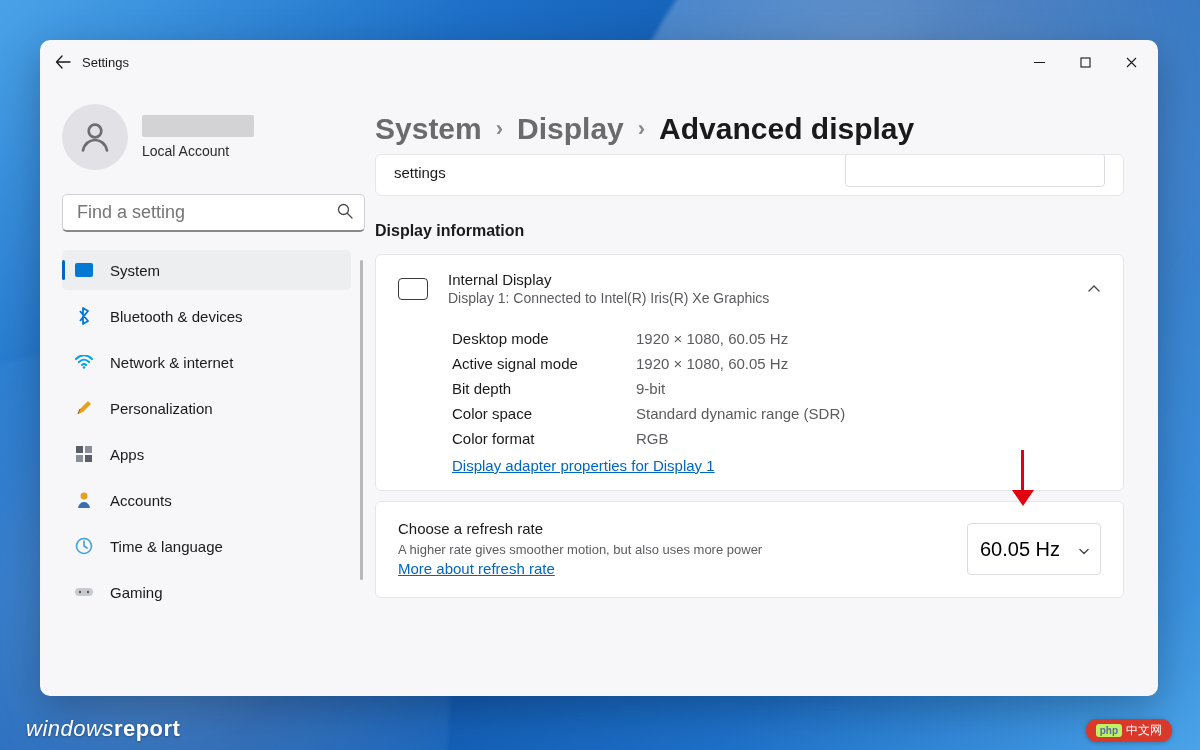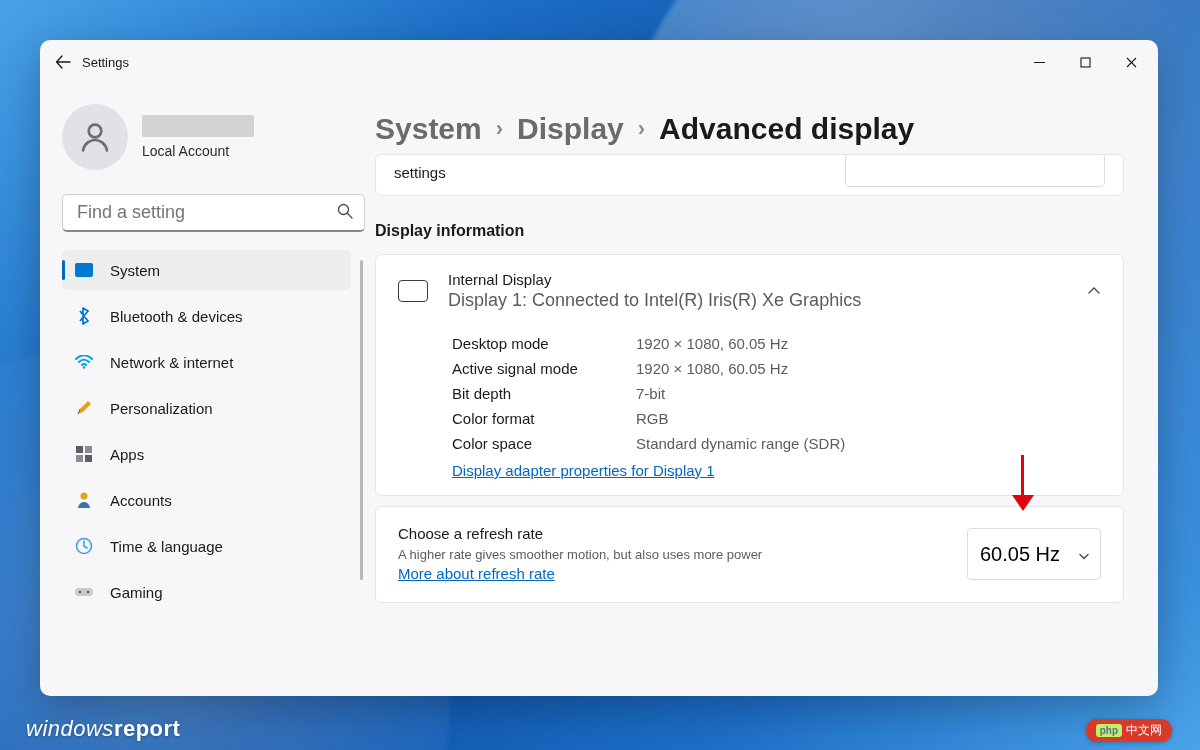--- a/index.html
+++ b/index.html
@@ -72,21 +72,21 @@
   .stub-pill{border:1px solid #dcdce0; border-radius:4px; width:260px; height:34px; margin-bottom:-6px;}
 
   .section-title { font-size:16px; font-weight:600; color:#1a1a1a; margin-bottom:14px; }
 
   .card {
     background:#fff; border:1px solid #e6e6ea; border-radius:6px; margin-bottom:10px;
   }
   .card-header { display:flex; align-items:center; padding:16px 22px; gap:20px; cursor:pointer;}
   .card-header .disp-ico { width:30px; height:22px; border:1.6px solid #3a3a3a; border-radius:4px; position:relative;}
   .card-header .hd-txt .t1{font-size:15px; color:#1a1a1a;}
-  .card-header .hd-txt .t2{font-size:18px; color:#5c5c60; margin-top:2px;}
+  .card-header .hd-txt .t2{font-size:14px; color:#5c5c60; margin-top:2px;}
   .card-header .chev { margin-left:auto; }
 
   .infogrid { padding: 4px 22px 14px 76px; }
   .infogrid .row { display:flex; padding:4px 0; font-size:15px;}
   .infogrid .row .k { width:184px; color:#1a1a1a;}
   .infogrid .row .v { color:#5c5c60;}
   .link-blue { color:#0067c0; cursor:pointer; font-size:15px; padding:6px 0 2px 0; display:inline-block;text-decoration:underline;}
 
   .card.refresh .inner { display:flex; align-items:center; padding:18px 22px; gap:8px;}
   .card.refresh .txt .t1{font-size:15px; color:#1a1a1a; margin-bottom:4px;}
@@ -283,29 +283,29 @@
             <div class="row">
                 <span class="k">Desktop mode</span>
                 <span class="v">1920 × 1080, 60.05 Hz</span>
               </div>
             <div class="row">
                 <span class="k">Active signal mode</span>
                 <span class="v">1920 × 1080, 60.05 Hz</span>
               </div>
             <div class="row">
                 <span class="k">Bit depth</span>
-                <span class="v">7-bit</span>
+                <span class="v">9-bit</span>
+              </div>
+            <div class="row">
+                <span class="k">Color space</span>
+                <span class="v">Standard dynamic range (SDR)</span>
               </div>
             <div class="row">
                 <span class="k">Color format</span>
                 <span class="v">RGB</span>
-              </div>
-            <div class="row">
-                <span class="k">Color space</span>
-                <span class="v">Standard dynamic range (SDR)</span>
               </div>
             <span class="link-blue">Display adapter properties for Display 1</span>
           </div>
         </div>
 
         <div class="card refresh" style="position:relative;">
           <div class="inner">
             <div class="txt">
               <div class="t1">Choose a refresh rate</div>
               <div class="t2">

